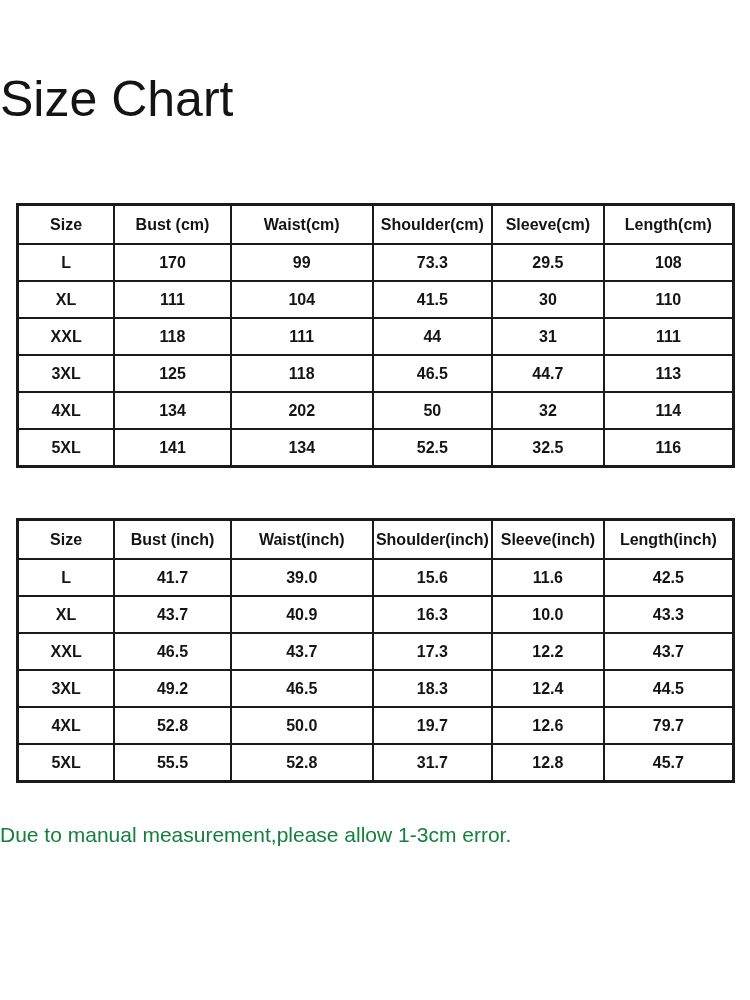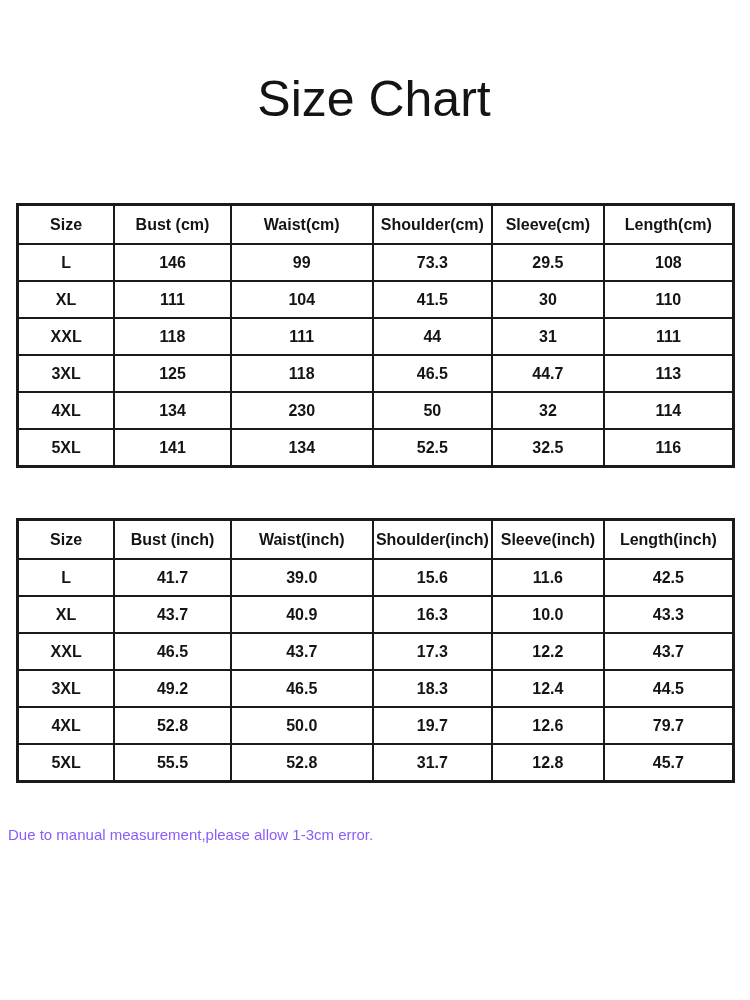--- a/index.html
+++ b/index.html
@@ -11,23 +11,22 @@
     height: 1000px;
     position: relative;
     background: #ffffff;
     font-family: "Liberation Sans", sans-serif;
     color: #141414;
     overflow: hidden;
   }
   .page-title {
     position: absolute;
     top: 70px;
-    left: 18px;
+    left: 0;
     width: 712px;
-    text-align: center;
     font-size: 50px;
     line-height: 58px;
     font-weight: 400;
     color: #141414;
     letter-spacing: 0px;
   }
   table.size-table {
     position: absolute;
     left: 16px;
     width: 719px;
@@ -51,26 +50,26 @@
   table.size-table thead th { height: 37px; margin-top: 31px; }
   table.size-table tbody td { height: 35px; }
   table.size-table th:nth-child(1), table.size-table td:nth-child(1) { width: 13.4%; }
   table.size-table th:nth-child(2), table.size-table td:nth-child(2) { width: 16.3%; }
   table.size-table th:nth-child(3), table.size-table td:nth-child(3) { width: 19.9%; }
   table.size-table th:nth-child(4), table.size-table td:nth-child(4) { width: 16.7%; }
   table.size-table th:nth-child(5), table.size-table td:nth-child(5) { width: 15.6%; }
   table.size-table th:nth-child(6), table.size-table td:nth-child(6) { width: 18.1%; }
   .measurement-note {
     position: absolute;
-    left: 8px;
+    left: 0;
     top: 822px;
-    font-size: 15px;
+    font-size: 21px;
     line-height: 26px;
     font-weight: 400;
-    color: #8b5cf6;
+    color: #15803d;
   }
 </style>
 </head>
 <body>
 
 <div class="page-title">Size Chart</div>
 
 <table class="size-table cm">
     <thead>
       <tr>
@@ -78,21 +77,21 @@
         <th>Bust (cm)</th>
         <th>Waist(cm)</th>
         <th>Shoulder(cm)</th>
         <th>Sleeve(cm)</th>
         <th>Length(cm)</th>
       </tr>
     </thead>
     <tbody>
       <tr>
         <td>L</td>
-        <td>146</td>
+        <td>170</td>
         <td>99</td>
         <td>73.3</td>
         <td>29.5</td>
         <td>108</td>
       </tr>
       <tr>
         <td>XL</td>
         <td>111</td>
         <td>104</td>
         <td>41.5</td>
@@ -111,21 +110,21 @@
         <td>3XL</td>
         <td>125</td>
         <td>118</td>
         <td>46.5</td>
         <td>44.7</td>
         <td>113</td>
       </tr>
       <tr>
         <td>4XL</td>
         <td>134</td>
-        <td>230</td>
+        <td>202</td>
         <td>50</td>
         <td>32</td>
         <td>114</td>
       </tr>
       <tr>
         <td>5XL</td>
         <td>141</td>
         <td>134</td>
         <td>52.5</td>
         <td>32.5</td>

